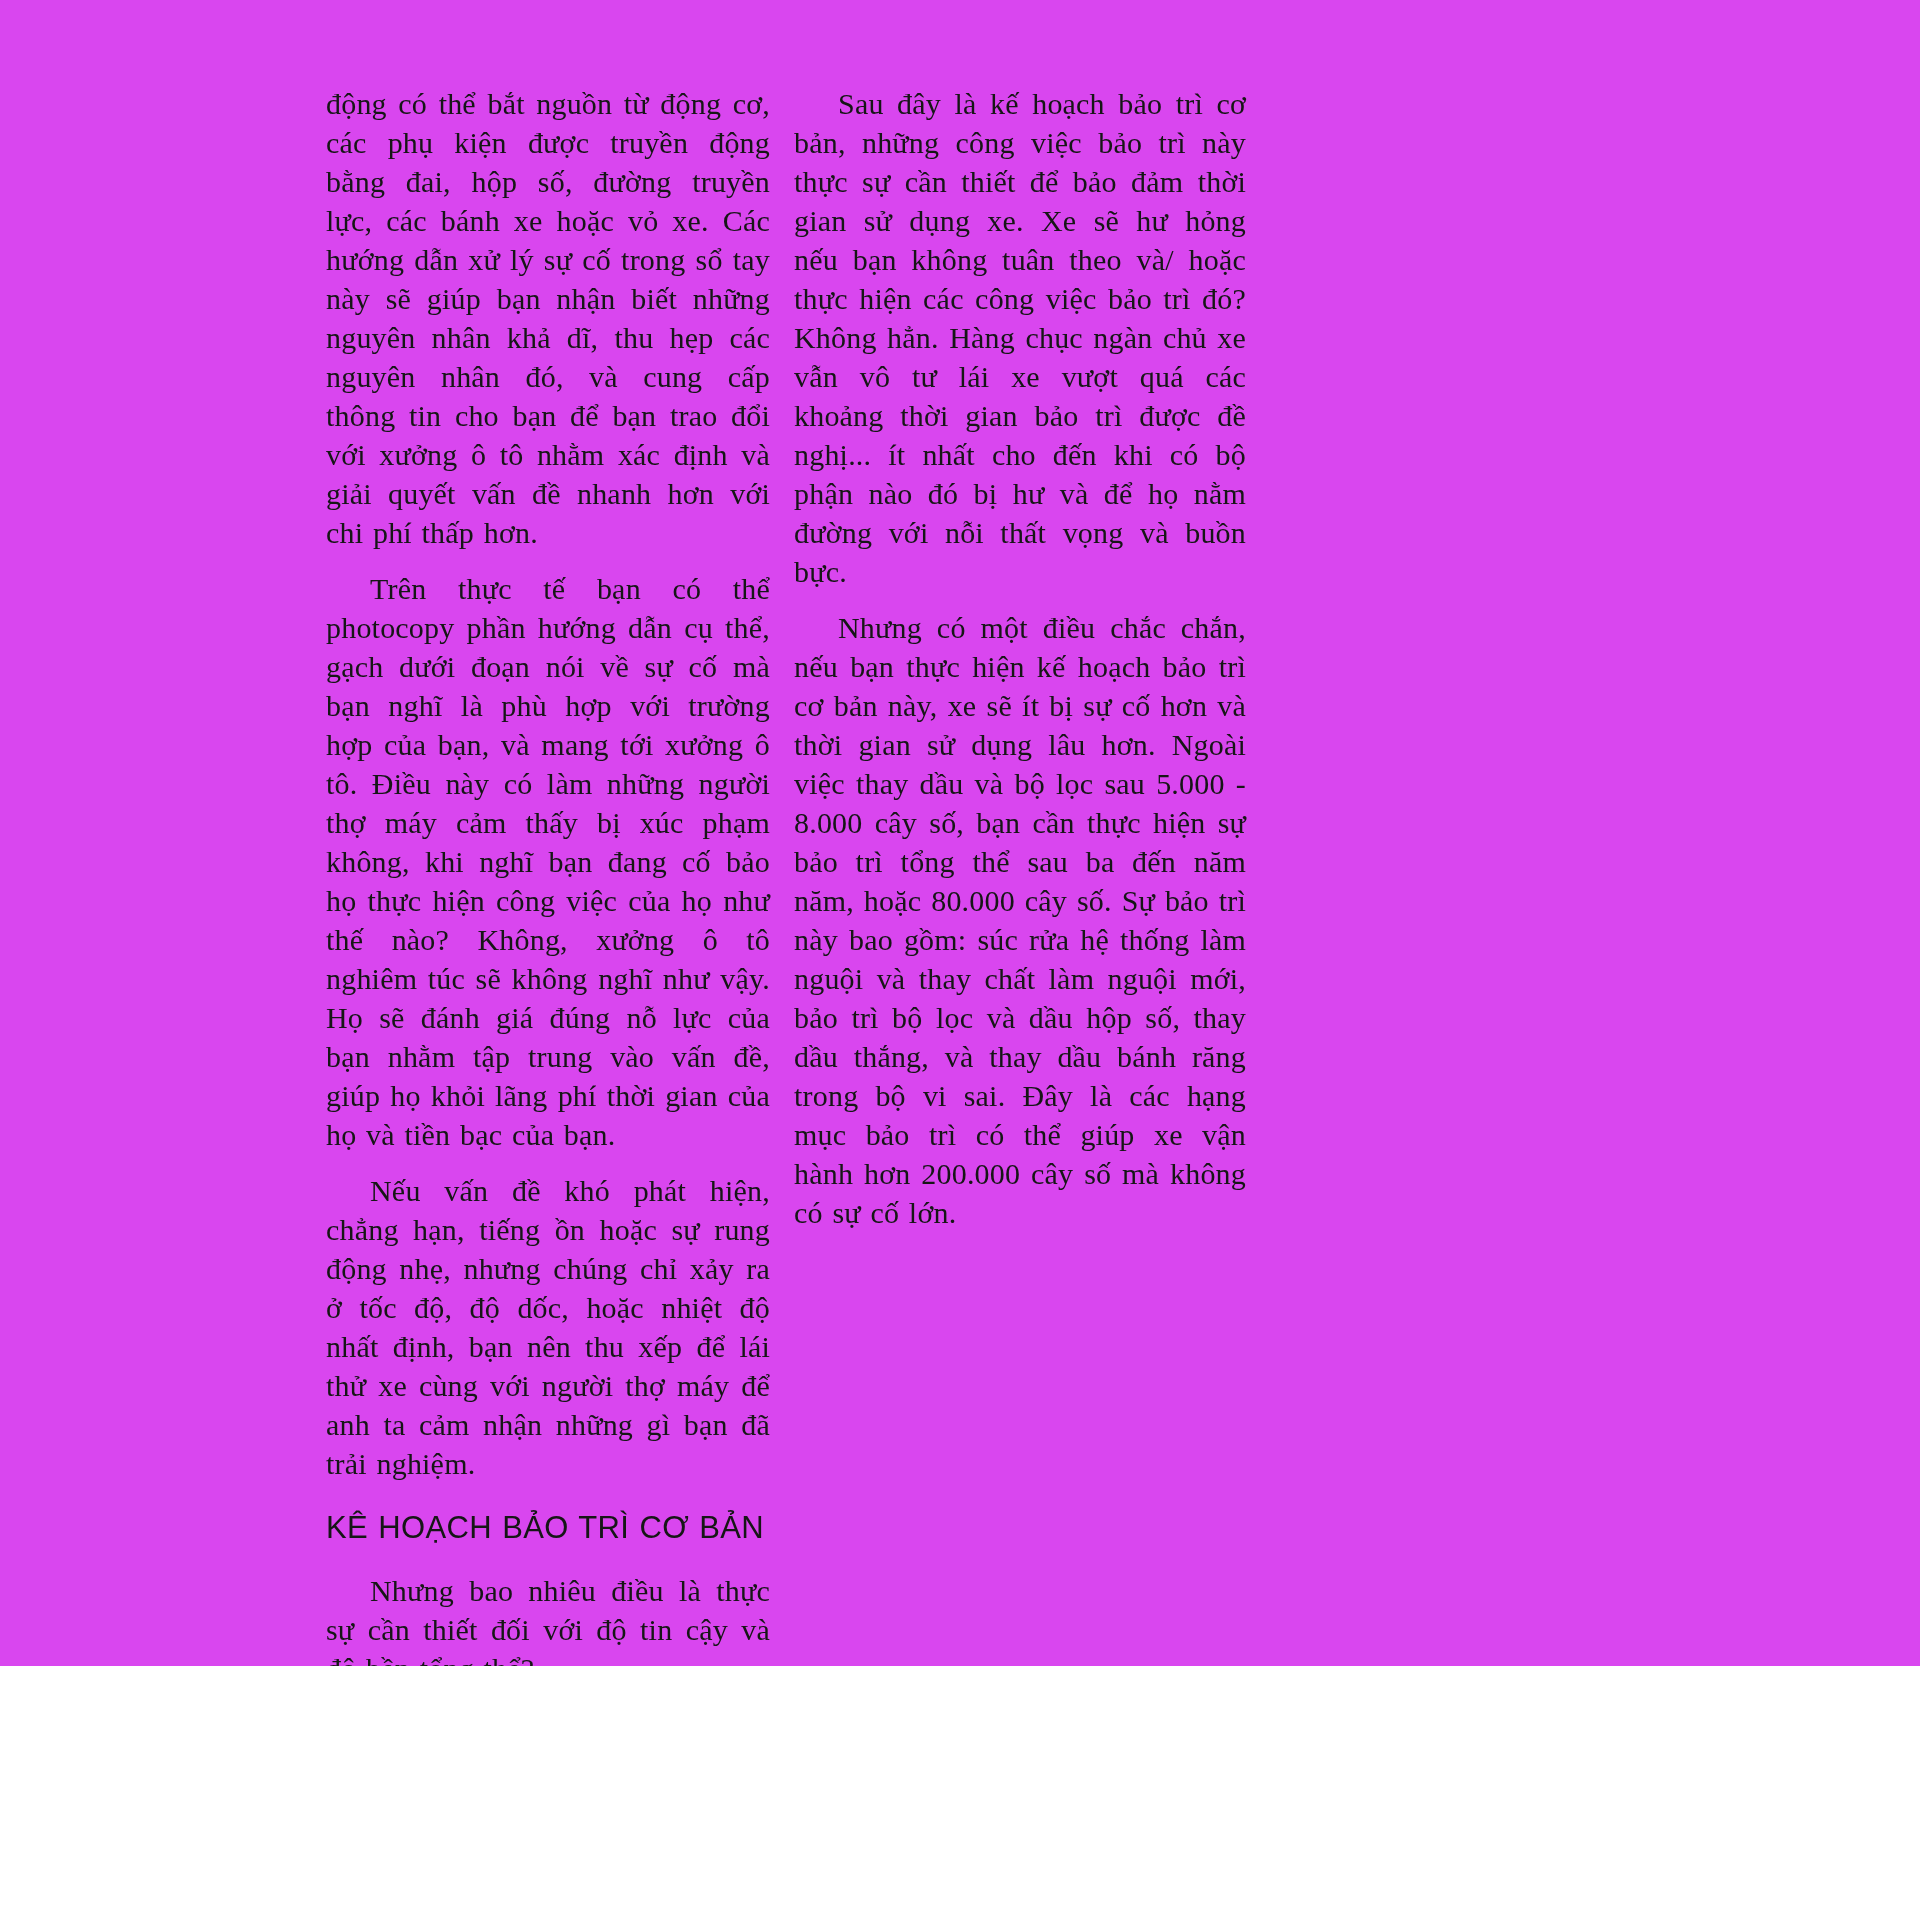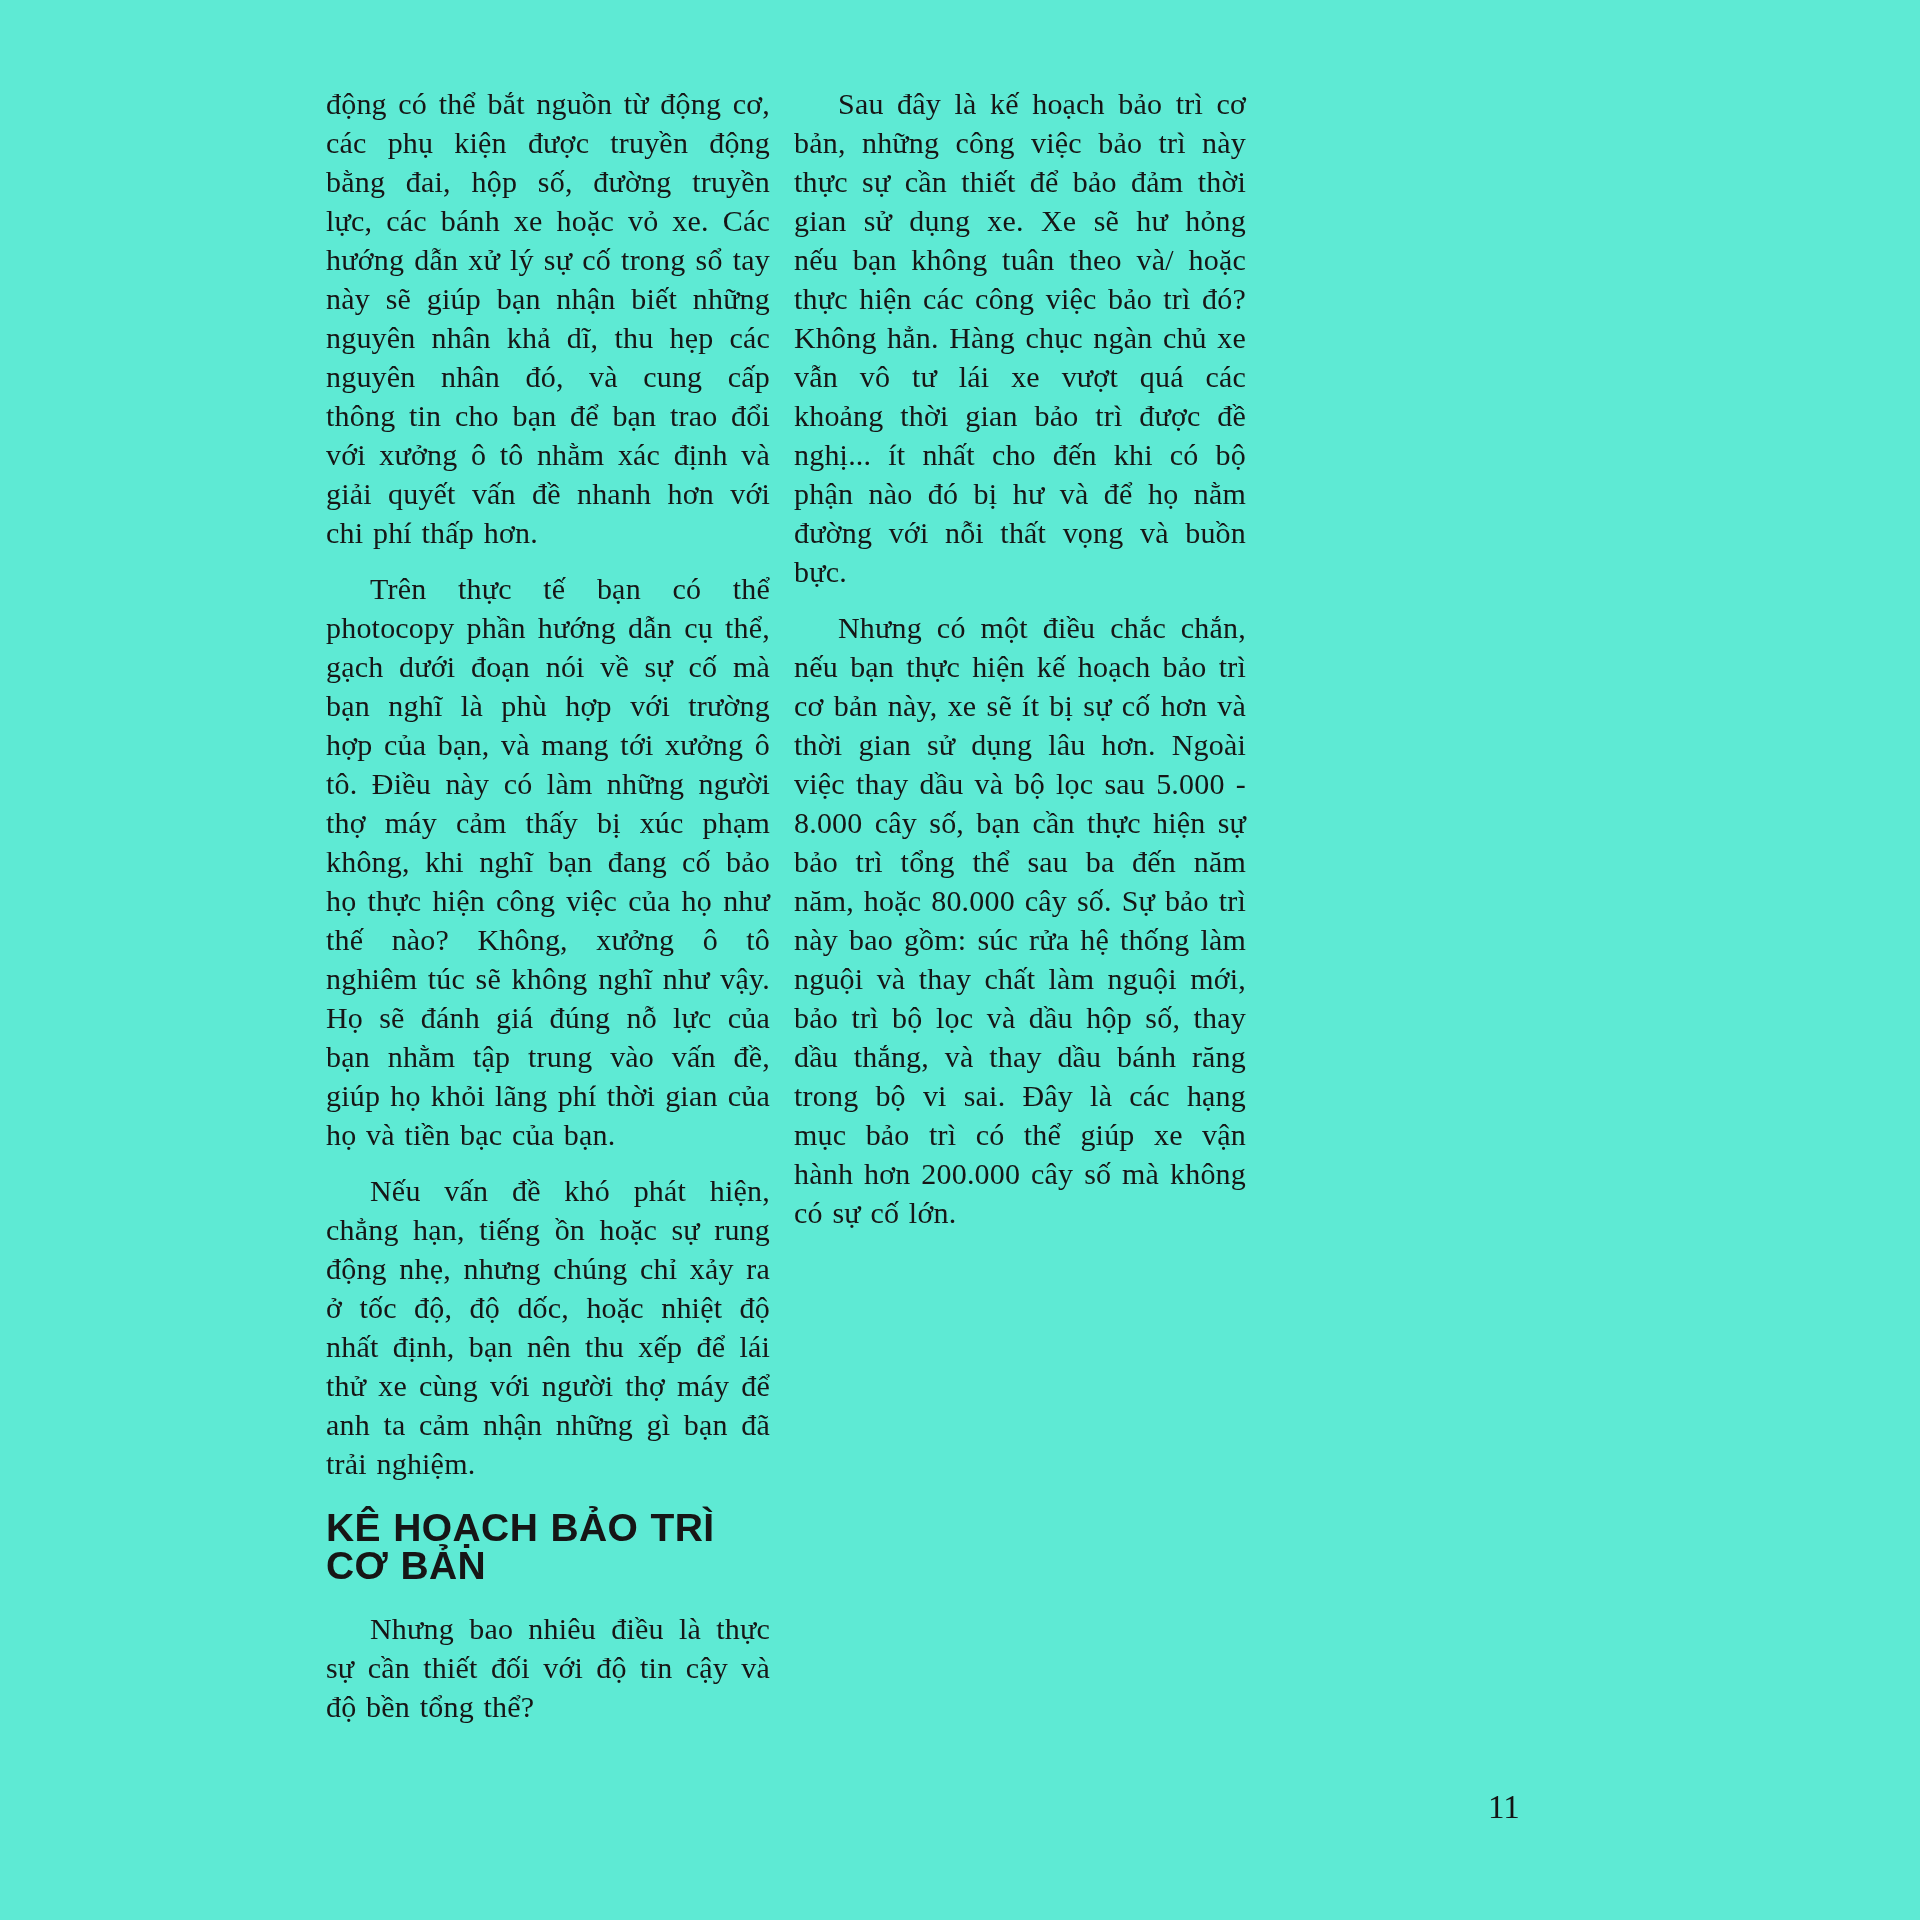--- a/index.html
+++ b/index.html
@@ -3,22 +3,22 @@
 <meta charset="utf-8">
 <style>
   html, body {
     margin: 0;
     padding: 0;
     background: #ffffff;
   }
   .page {
     position: relative;
     width: 1920px;
-    height: 1920px;
-    background: #5eead4;
+    height: 1666px;
+    background: #d946ef;
     overflow: hidden;
     font-family: "Liberation Serif", serif;
     color: #161616;
   }
   .col {
     position: absolute;
     top: 84px;
     font-size: 30px;
     line-height: 39px;
     text-align: justify;
@@ -28,22 +28,22 @@
   .col-left  { left: 326px; width: 444px; }
   .col-right { left: 794px; width: 452px; }
   .para {
     margin: 0 0 17px 0;
   }
   .para.indent {
     text-indent: 44px;
   }
   .heading {
     font-family: "Liberation Sans", sans-serif;
-    font-weight: bold;
-    font-size: 39px;
+    font-weight: normal;
+    font-size: 31px;
     line-height: 38px;
     letter-spacing: 0.4px;
     text-align: left;
     text-indent: 0;
     margin: 26px 0 24px 0;
     word-spacing: 1px;
   }
   .page-number {
     position: absolute;
     left: 1488px;

